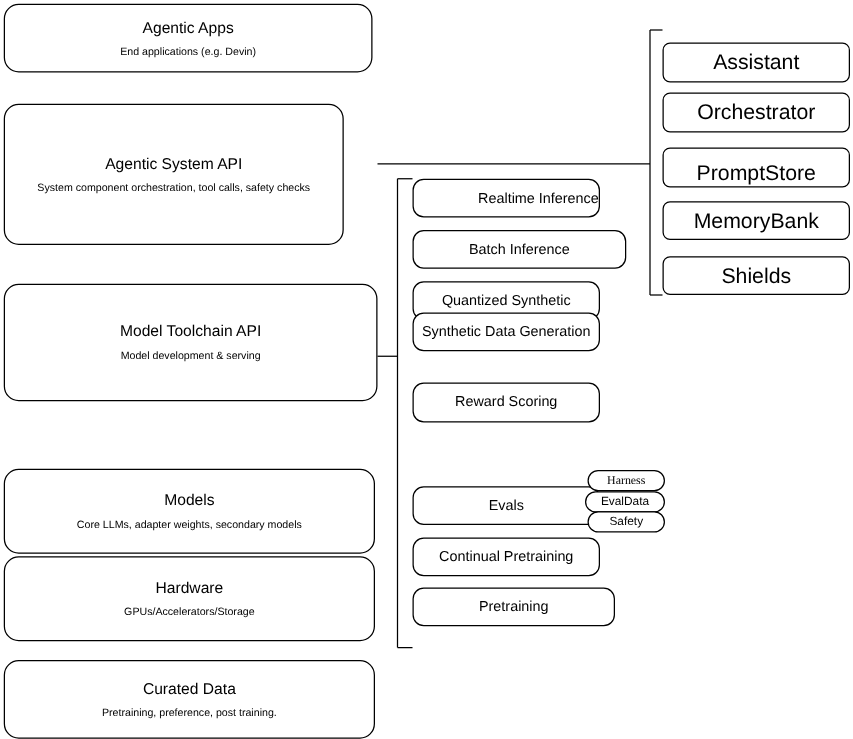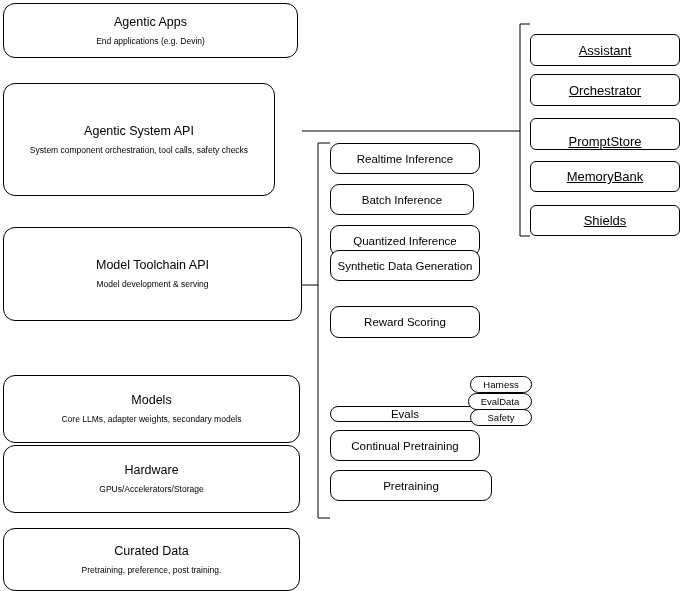--- a/index.html
+++ b/index.html
@@ -46,22 +46,21 @@
     line-height: 12px;
     margin-top: 5px;
     color: #000;
   }
   .pill {
     border-radius: 9px;
     font-size: 11.5px;
   }
   .right-pill {
     border-radius: 6px;
-    font-size: 13px;
-    text-decoration: underline;
+    font-size: 17px;
   }
   .tiny-pill {
     border-radius: 11px;
     font-size: 9.5px;
     background: #ffffff;
   }
   svg.lines {
     position: absolute;
     left: 0;
     top: 0;
@@ -111,46 +110,46 @@
   <div class="node stack-box" style="left:3px; top:445px; width:297px; height:68px;">
     <div class="stack-title">Hardware</div>
     <div class="stack-sub">GPUs/Accelerators/Storage</div>
   </div>
 
   <div class="node stack-box" style="left:3px; top:528px; width:297px; height:63px;">
     <div class="stack-title">Curated Data</div>
     <div class="stack-sub">Pretraining, preference, post training.</div>
   </div>
 
-  <div class="node pill" style="left:330px; top:143px; width:150px; height:31px;">
+  <div class="node pill" style="left:330px; top:143px; width:150px; height:31px;align-items:flex-end;">
     <div>Realtime Inference</div>
   </div>
-  <div class="node pill" style="left:330px; top:184px; width:144px; height:31px;">
+  <div class="node pill" style="left:330px; top:184px; width:171px; height:31px;">
     <div>Batch Inference</div>
   </div>
   <div class="node pill" style="left:330px; top:225px; width:150px; height:31px;">
-    <div>Quantized Inference</div>
+    <div>Quantized Synthetic</div>
   </div>
   <div class="node pill" style="left:330px; top:250px; width:150px; height:31px;">
     <div>Synthetic Data Generation</div>
   </div>
   <div class="node pill" style="left:330px; top:306px; width:150px; height:32px;">
     <div>Reward Scoring</div>
   </div>
-  <div class="node pill" style="left:330px; top:406px; width:150px; height:16px;">
+  <div class="node pill" style="left:330px; top:389px; width:150px; height:31px;">
     <div>Evals</div>
   </div>
   <div class="node pill" style="left:330px; top:430px; width:150px; height:31px;">
     <div>Continual Pretraining</div>
   </div>
   <div class="node pill" style="left:330px; top:470px; width:162px; height:31px;">
     <div>Pretraining</div>
   </div>
 
-  <div class="node tiny-pill" style="left:470px; top:376px; width:62px; height:17px;">
+  <div class="node tiny-pill" style="left:470px; top:376px; width:62px; height:17px;font-family:Liberation Serif, serif;">
     <div>Harness</div>
   </div>
   <div class="node tiny-pill" style="left:468px; top:393px; width:64px; height:17px;">
     <div>EvalData</div>
   </div>
   <div class="node tiny-pill" style="left:470px; top:409px; width:62px; height:17px;">
     <div>Safety</div>
   </div>
 
   <div class="node right-pill" style="left:530px; top:34px; width:150px; height:32px;">

